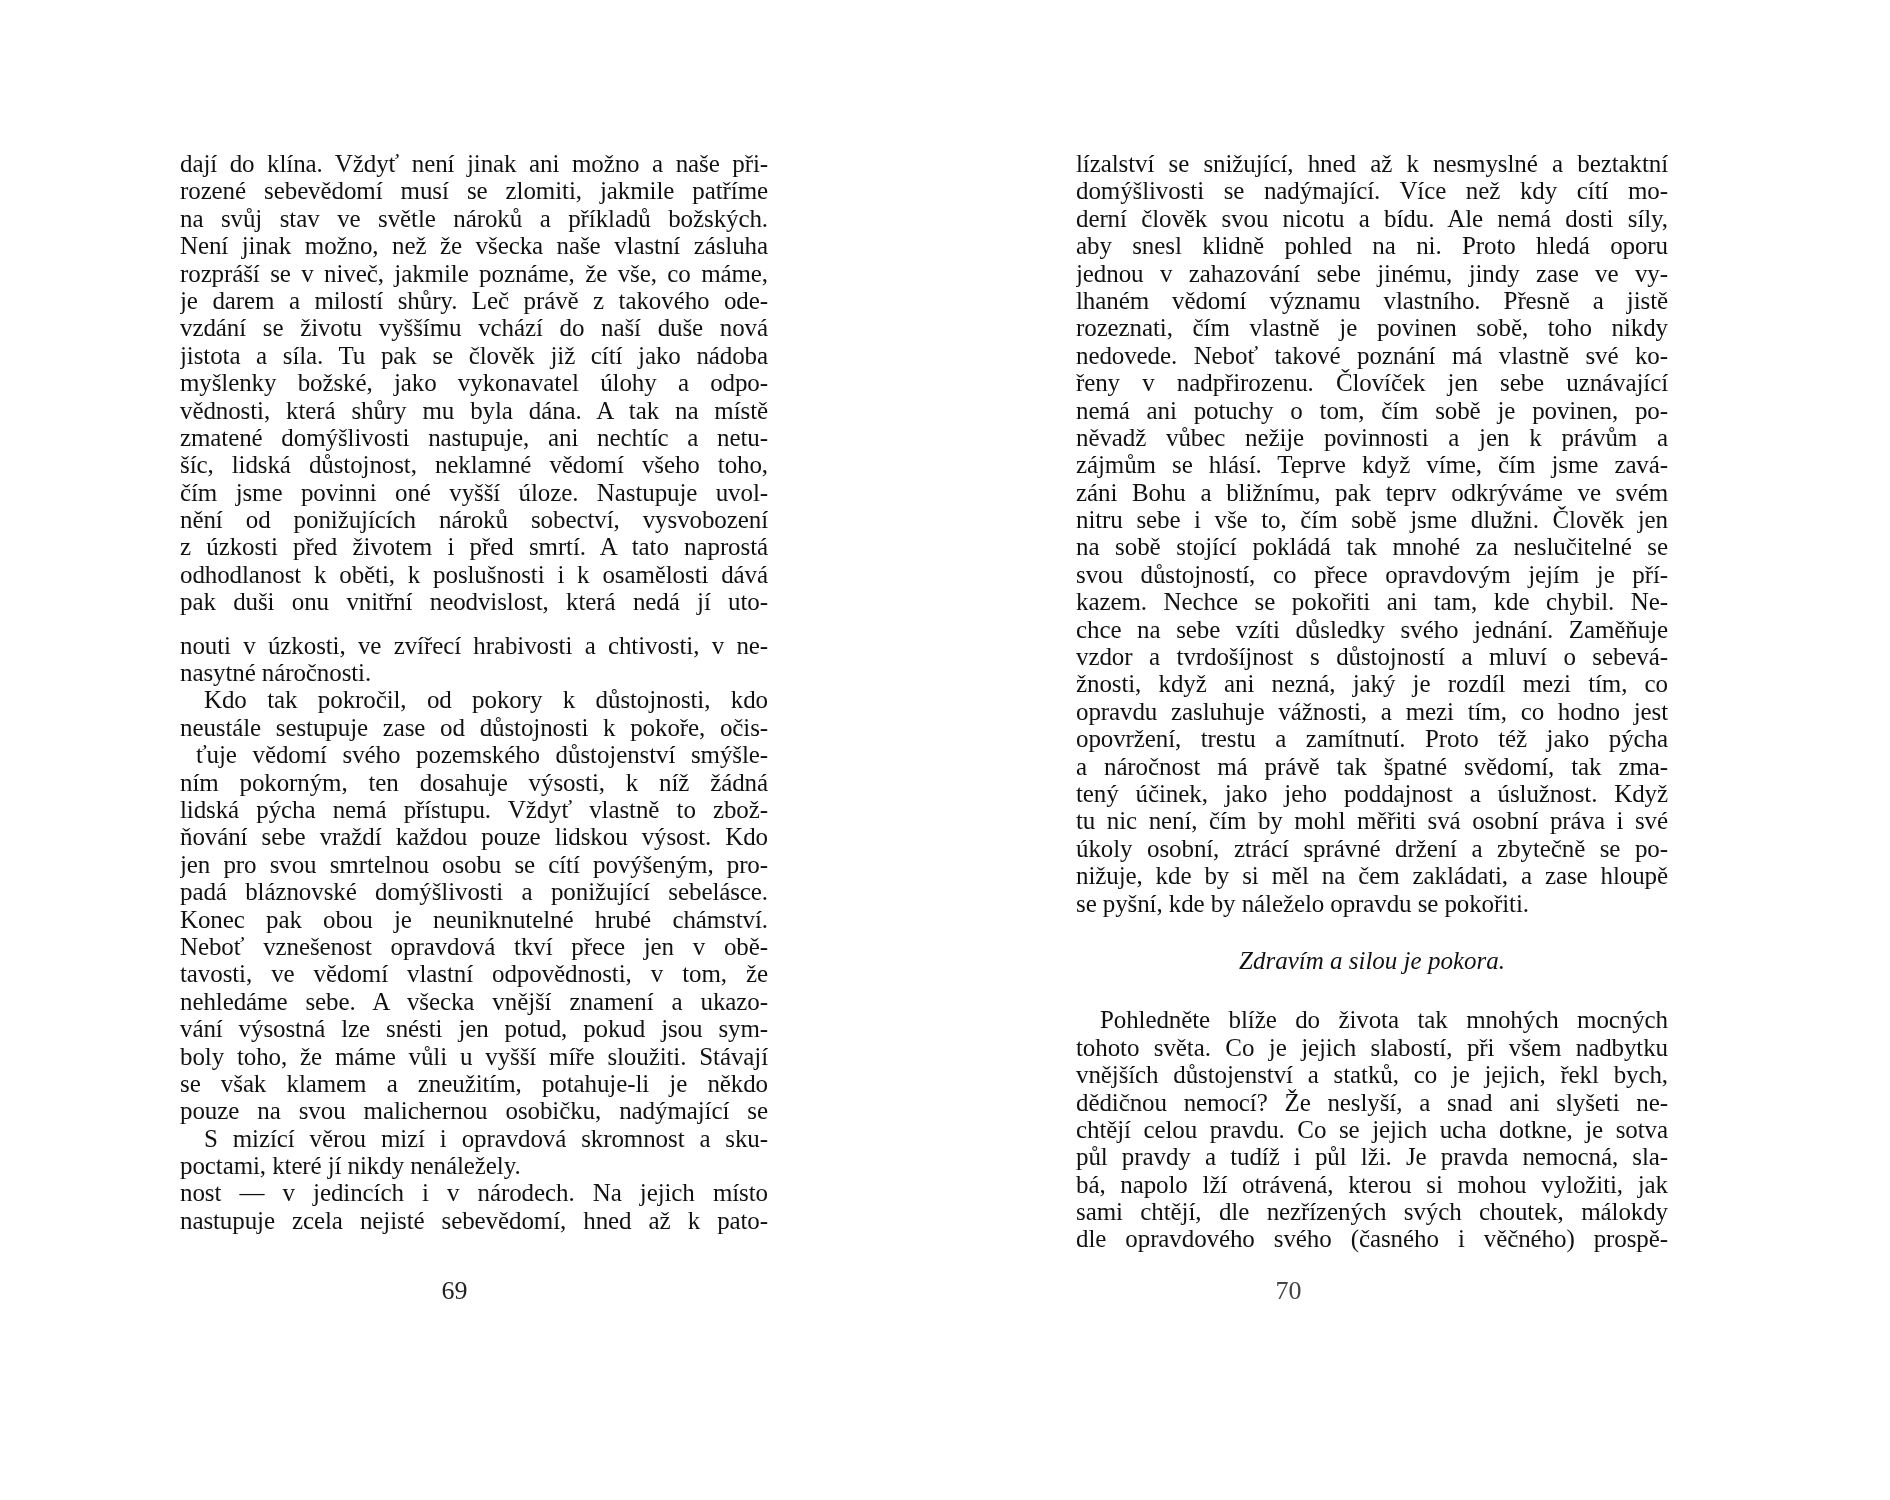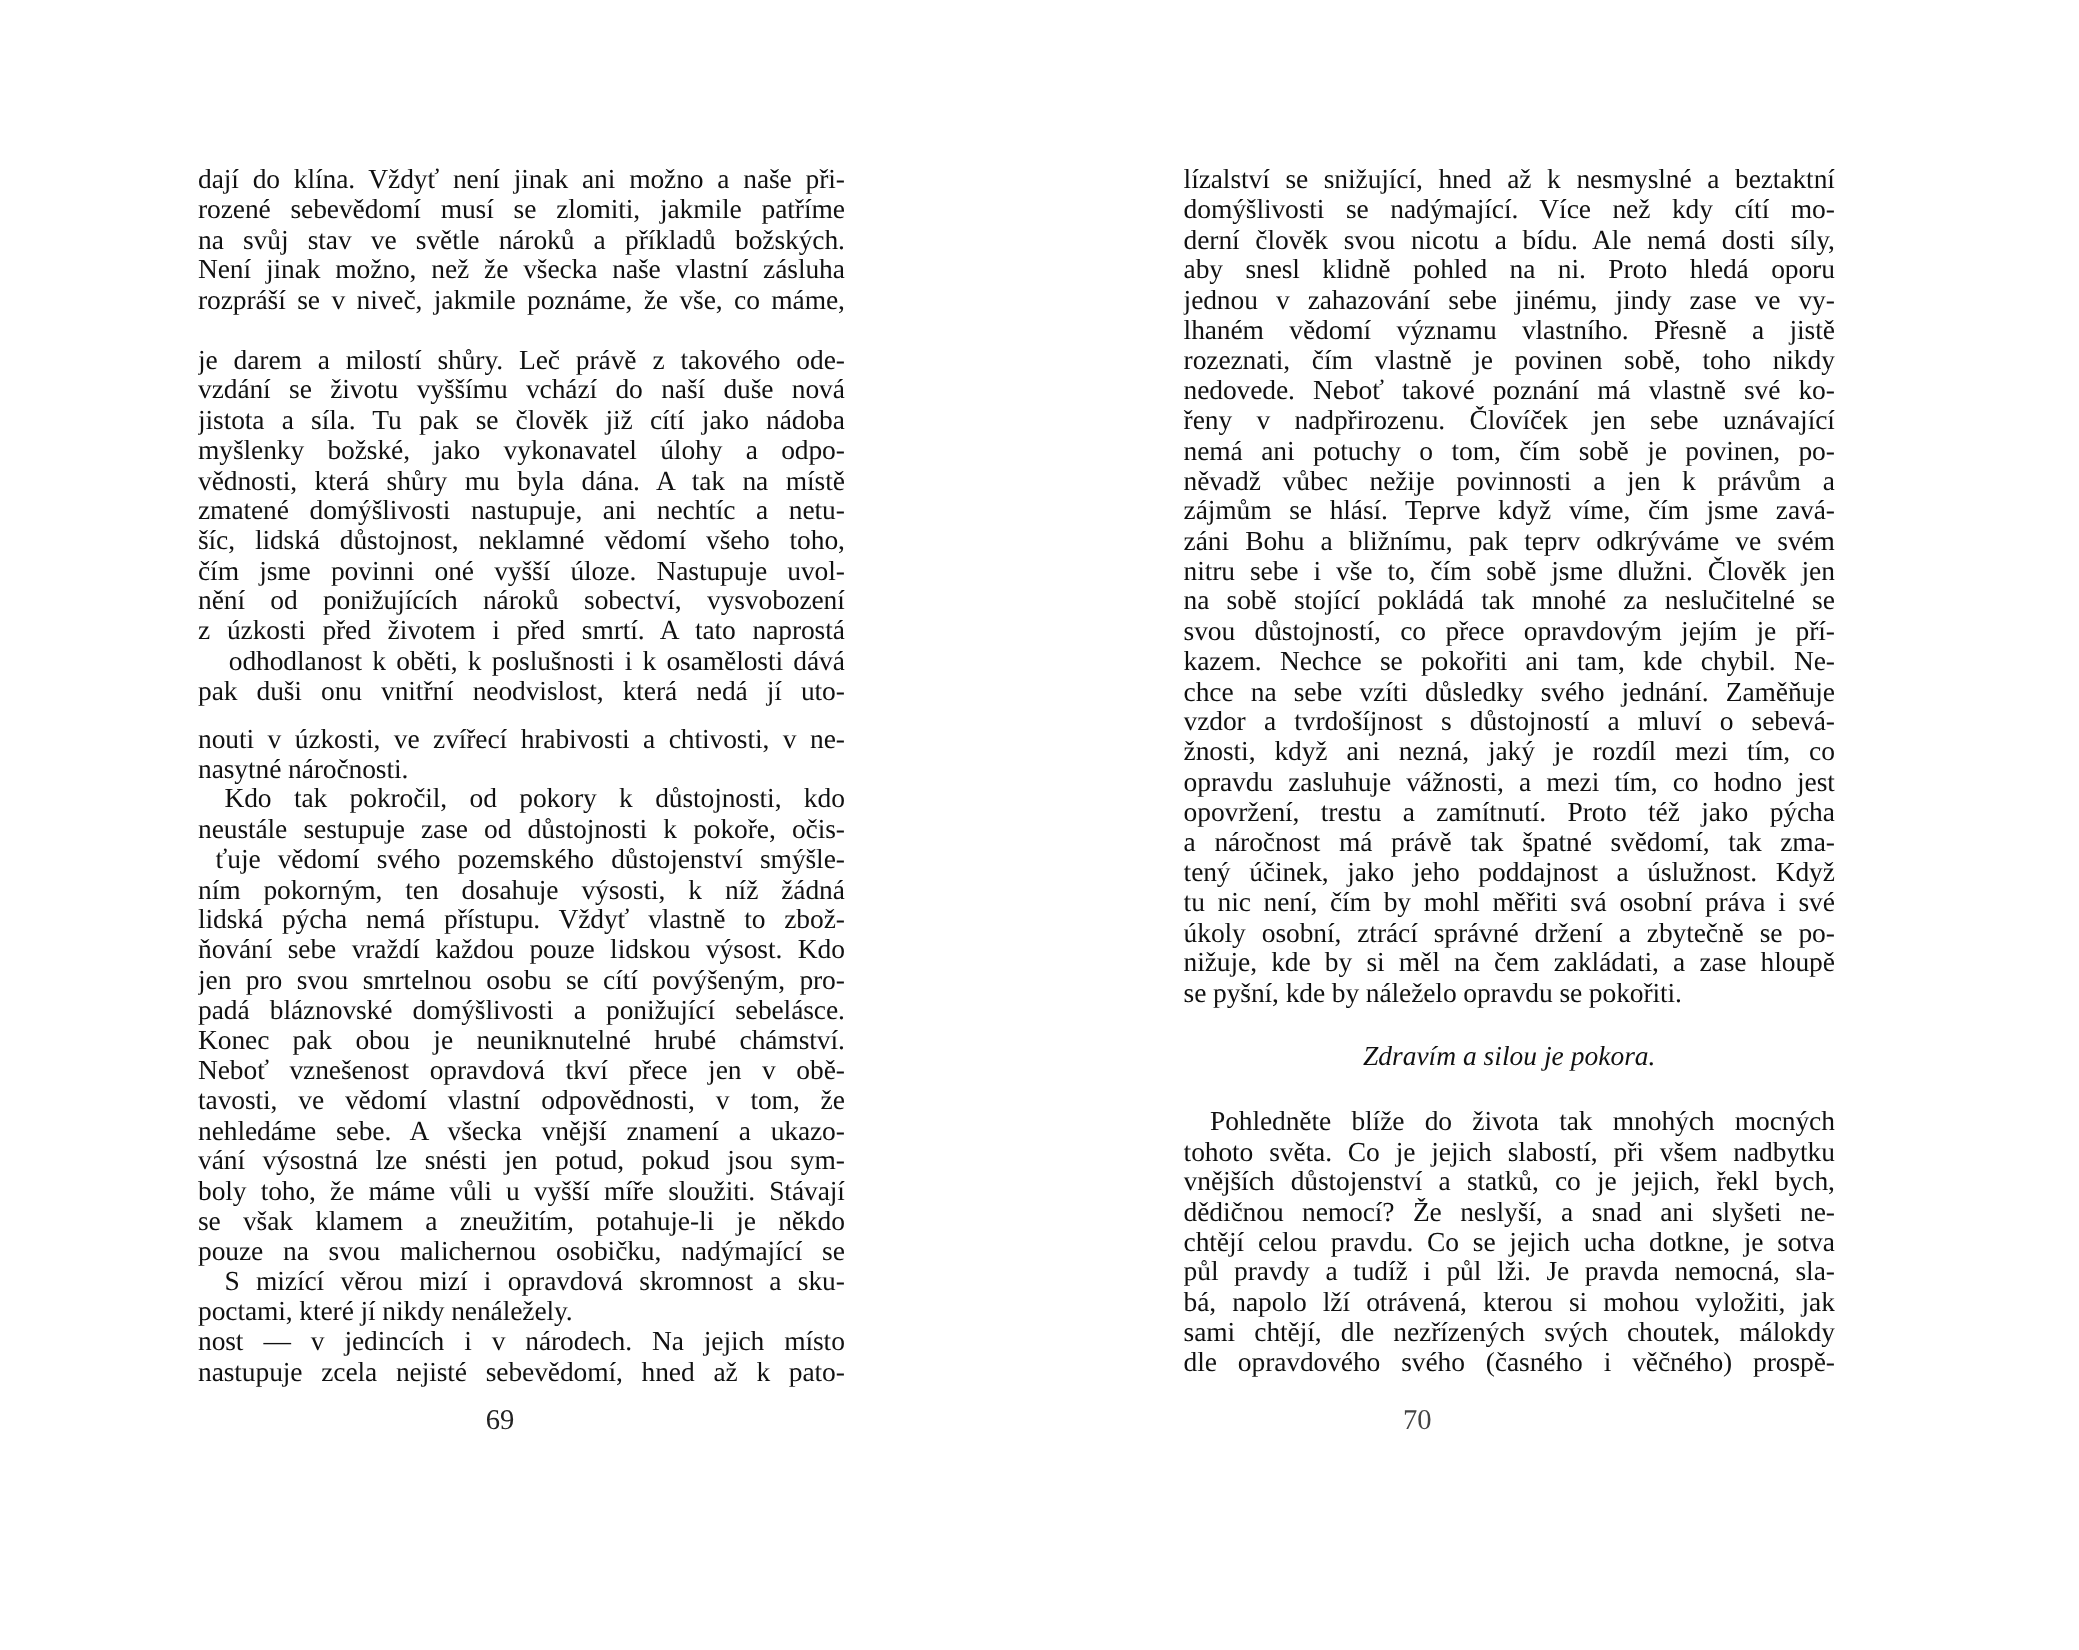--- a/index.html
+++ b/index.html
@@ -38,31 +38,31 @@
 
 <div class="spread">
 
   <div class="page page-left">
     <div class="column">
       <span class="line" style="white-space: normal; overflow: hidden;">dají do klína. Vždyť není jinak ani možno a naše při-</span>
       <span class="line" style="white-space: normal; overflow: hidden;">rozené sebevědomí musí se zlomiti, jakmile patříme</span>
       <span class="line" style="white-space: normal; overflow: hidden;">na svůj stav ve světle nároků a příkladů božských.</span>
       <span class="line" style="white-space: normal; overflow: hidden;">Není jinak možno, než že všecka naše vlastní zásluha</span>
       <span class="line" style="white-space: normal; overflow: hidden;">rozpráší se v niveč, jakmile poznáme, že vše, co máme,</span>
-      <span class="line" style="white-space: normal; overflow: hidden; margin-top: 27px;">je darem a milostí shůry. Leč právě z takového ode-</span>
+      <span class="line" style="white-space: normal; overflow: hidden;">je darem a milostí shůry. Leč právě z takového ode-</span>
       <span class="line" style="white-space: normal; overflow: hidden;">vzdání se životu vyššímu vchází do naší duše nová</span>
       <span class="line" style="white-space: normal; overflow: hidden;">jistota a síla. Tu pak se člověk již cítí jako nádoba</span>
       <span class="line" style="white-space: normal; overflow: hidden;">myšlenky božské, jako vykonavatel úlohy a odpo-</span>
       <span class="line" style="white-space: normal; overflow: hidden;">vědnosti, která shůry mu byla dána. A tak na místě</span>
       <span class="line" style="white-space: normal; overflow: hidden;">zmatené domýšlivosti nastupuje, ani nechtíc a netu-</span>
       <span class="line" style="white-space: normal; overflow: hidden;">šíc, lidská důstojnost, neklamné vědomí všeho toho,</span>
       <span class="line" style="white-space: normal; overflow: hidden;">čím jsme povinni oné vyšší úloze. Nastupuje uvol-</span>
       <span class="line" style="white-space: normal; overflow: hidden;">nění od ponižujících nároků sobectví, vysvobození</span>
       <span class="line" style="white-space: normal; overflow: hidden;">z úzkosti před životem i před smrtí. A tato naprostá</span>
-      <span class="line" style="white-space: normal; overflow: hidden; margin-left: 28px;">odhodlanost k oběti, k poslušnosti i k osamělosti dává</span>
+      <span class="line" style="white-space: normal; overflow: hidden;">odhodlanost k oběti, k poslušnosti i k osamělosti dává</span>
       <span class="line" style="white-space: normal; overflow: hidden;">pak duši onu vnitřní neodvislost, která nedá jí uto-</span>
       <span class="line" style="white-space: normal; overflow: hidden; margin-top: 16px;">nouti v úzkosti, ve zvířecí hrabivosti a chtivosti, v ne-</span>
       <span class="line last">nasytné náročnosti.</span>
       <span class="line indent" style="white-space: normal; overflow: hidden;">Kdo tak pokročil, od pokory k důstojnosti, kdo</span>
       <span class="line" style="white-space: normal; overflow: hidden;">neustále sestupuje zase od důstojnosti k pokoře, očis-</span>
       <span class="line" style="white-space: normal; overflow: hidden; margin-left: 16px;">ťuje vědomí svého pozemského důstojenství smýšle-</span>
       <span class="line" style="white-space: normal; overflow: hidden;">ním pokorným, ten dosahuje výsosti, k níž žádná</span>
       <span class="line" style="white-space: normal; overflow: hidden;">lidská pýcha nemá přístupu. Vždyť vlastně to zbož-</span>
       <span class="line" style="white-space: normal; overflow: hidden;">ňování sebe vraždí každou pouze lidskou výsost. Kdo</span>
       <span class="line" style="white-space: normal; overflow: hidden;">jen pro svou smrtelnou osobu se cítí povýšeným, pro-</span>

